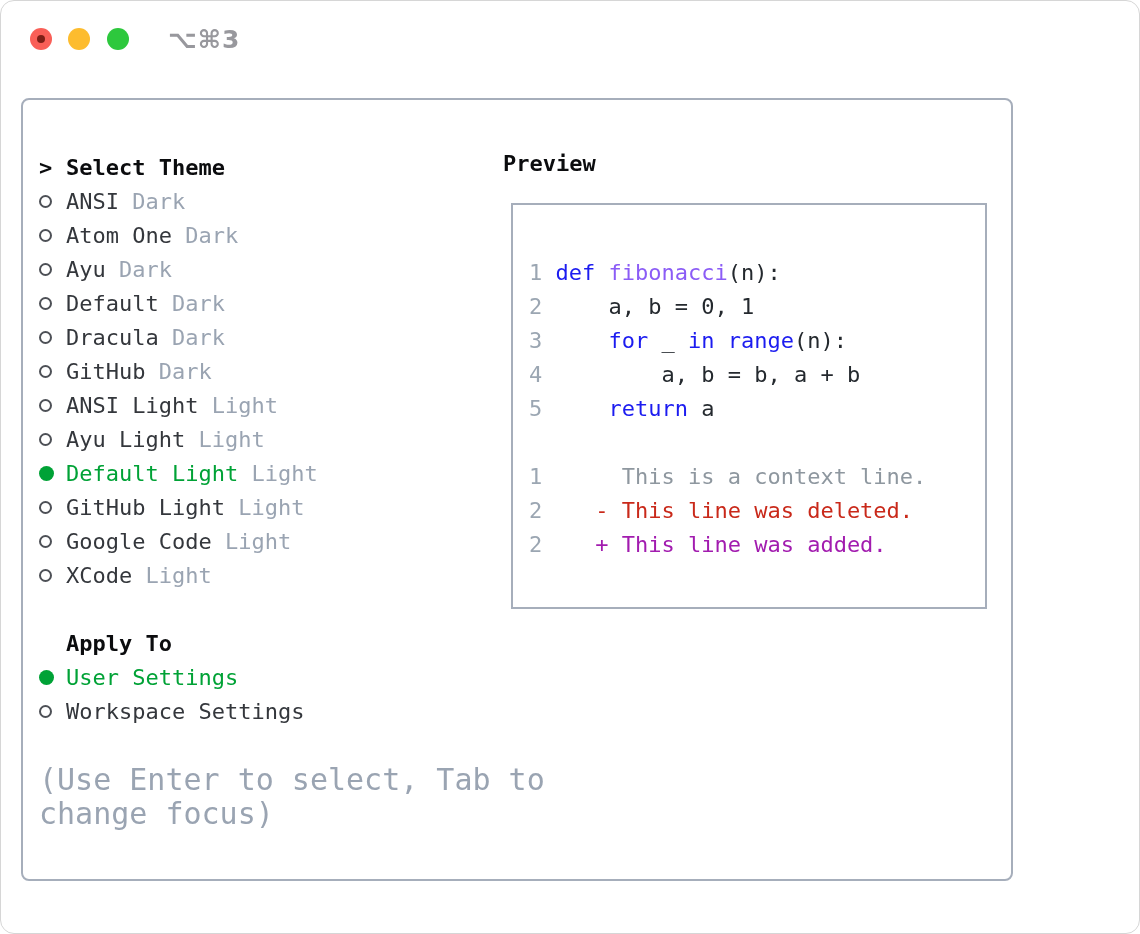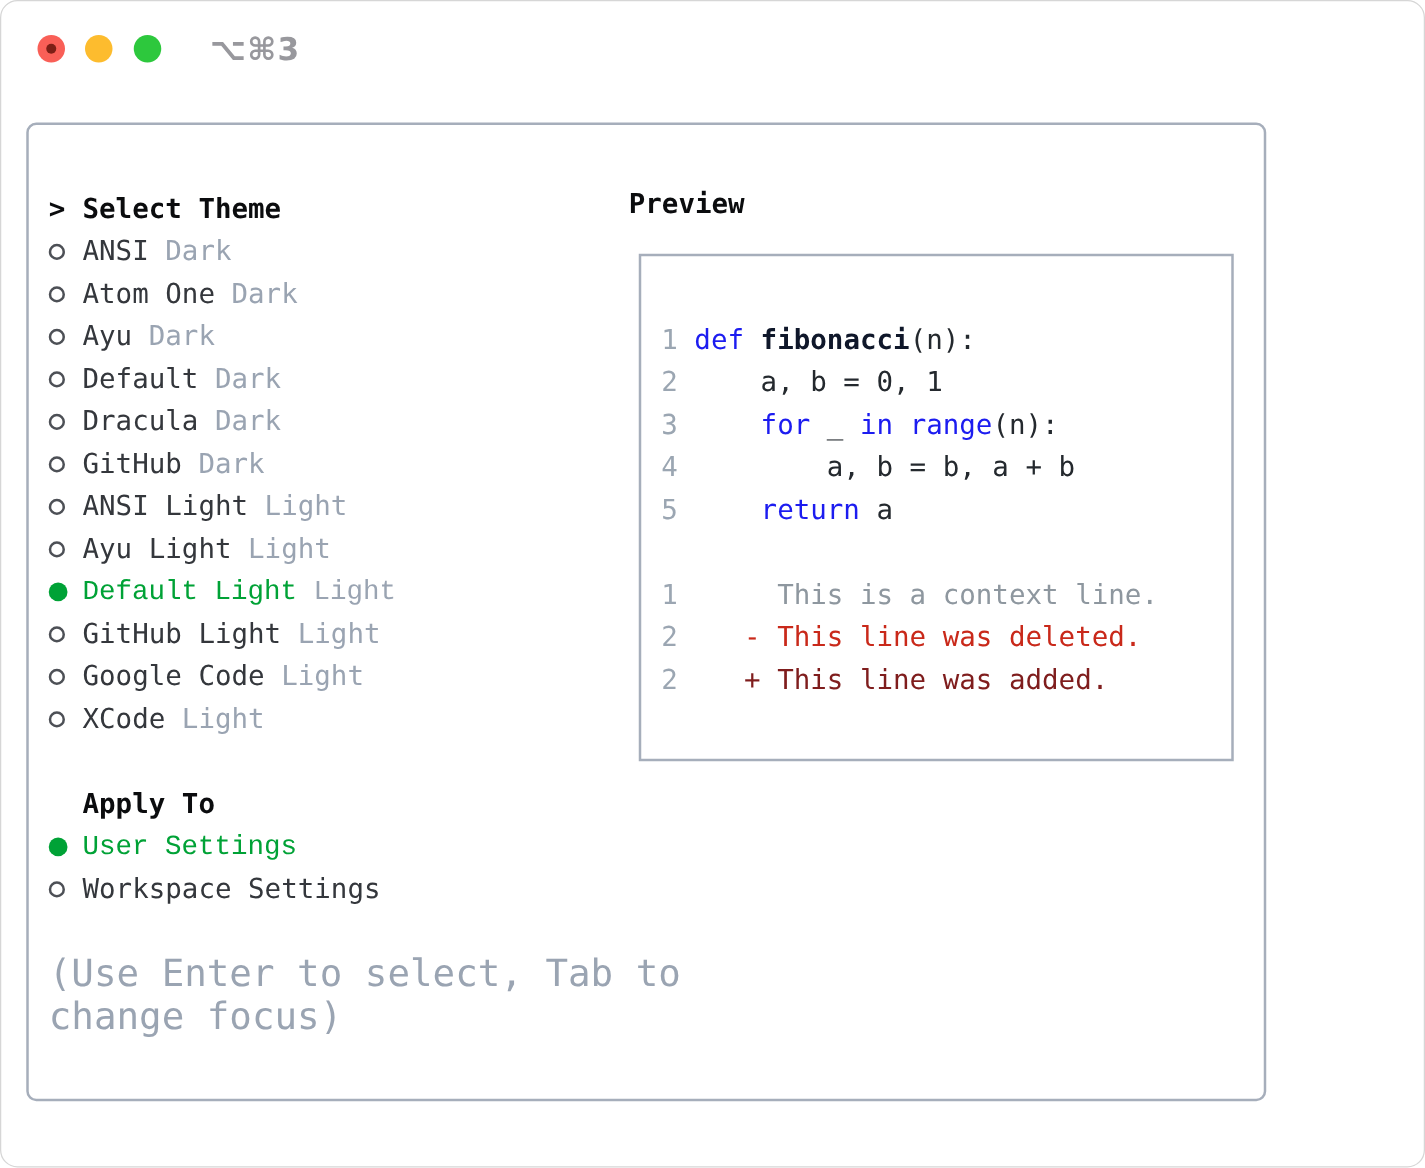--- a/index.html
+++ b/index.html
@@ -30,39 +30,39 @@
   }
   .left-col { position:absolute; left:16px; top:50px; }
   .line { height:34px; display:flex; align-items:center; font-size:22px; }
   .spacer { height:34px; }
   .bullet { width:27px; display:inline-flex; align-items:center; flex:0 0 27px; }
   .prompt { font-weight:bold; color:#0b0c0e; }
   .header { font-weight:bold; color:#0b0c0e; letter-spacing:0; }
   .circle { width:13px; height:13px; border:2px solid #4d5056; border-radius:50%; display:inline-block; }
   .circle.sel { width:15px; height:15px; border:none; background:#00a236; }
   .label { color:#34373c; white-space:pre; }
-  .label.sel { color:#00a236;font-family:Liberation Mono, monospace; }
+  .label.sel { color:#00a236; }
   .suffix { color:#9aa4b2; margin-left:1ch; }
   .hint { color:#9aa4b2; font-size:30px; }
   .hint div { height:34px; display:flex; align-items:center; }
   
   .preview-header { position:absolute; left:480px; top:46px; height:34px; display:flex; align-items:center; font-size:22px; }
   .preview-box {
     position:absolute; left:488px; top:103px; width:476px; height:406px;
     border:2px solid #a6aebb; background:#fff; overflow:hidden;
   }
   .code-area { padding:50px 0 0 16px; }
   .code-line { height:34px; display:flex; align-items:center; font-size:22px; white-space:pre; }
   .ln { display:inline-block; width:2ch; color:#9ba6b2; flex:0 0 auto; }
   .seg-pl  { color:#24292e; }
   .seg-kw  { color:#1c1cf0; }
-  .seg-fn  { color:#0f172a;font-weight:bold; }
+  .seg-fn  { color:#8b5cf6; }
   .seg-ctx { color:#8e979f; }
   .seg-del { color:#c9291a; }
-  .seg-add { color:#7f1d1d; }
+  .seg-add { color:#a21caf; }
 </style>
 </head>
 <body>
 
 <div class="window">
 
   <div class="titlebar">
     <span class="tl red"></span>
     <span class="tl yellow"></span>
     <span class="tl green"></span>

